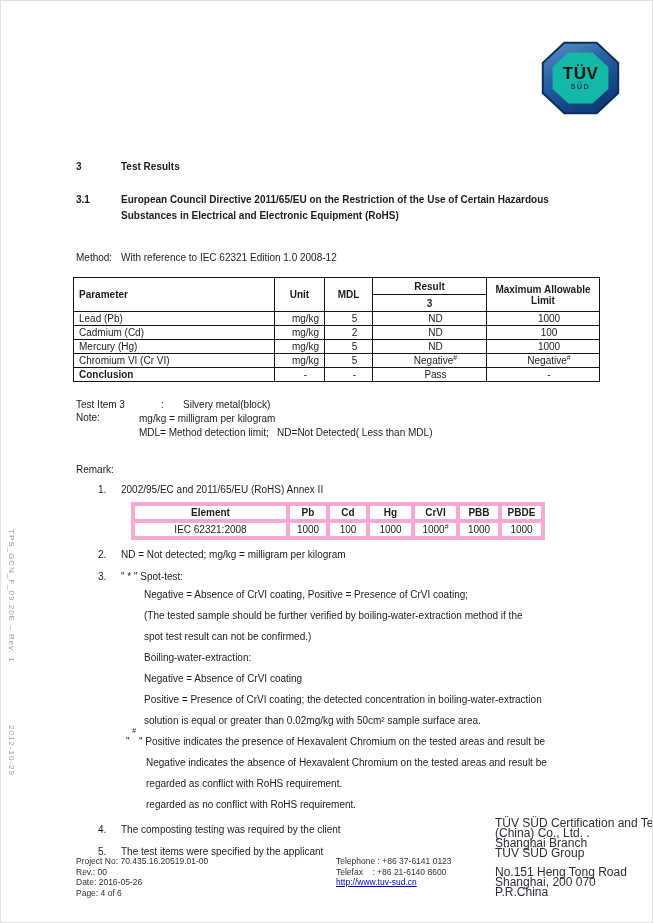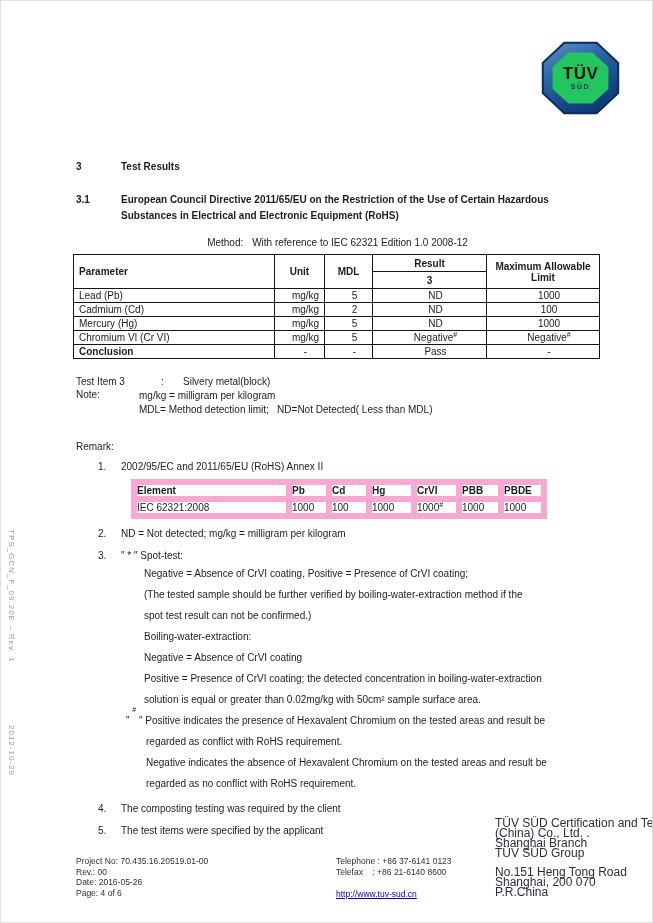--- a/index.html
+++ b/index.html
@@ -16,68 +16,68 @@
     font-size:8px; color:#9a9a9a; letter-spacing:1px; white-space:pre;
   }
   .vtext1 { top:528px; }
   .vtext2 { top:724px; }
   
   .logo { position:absolute; left:540px; top:40px; width:79px; height:74px; }
   .oct { clip-path:polygon(29% 1%,71% 1%,99% 29%,99% 71%,71% 99%,29% 99%,1% 71%,1% 29%); }
   .oct-rim { position:absolute; inset:0; background:#0a2c5c; }
   .oct-body { position:absolute; inset:2px; background:linear-gradient(155deg,#5b93c6 0%,#2a63a4 38%,#123f7e 78%,#0d3569 100%); }
   .oct-inner {
-    position:absolute; inset:11px; background:#22c55e;
+    position:absolute; inset:11px; background:#14b8a6;
     display:flex; flex-direction:column; align-items:center; justify-content:center;
   }
   .tuv { font-weight:bold; font-size:17px; line-height:16px; color:#111; letter-spacing:0.5px; }
   .sud { font-weight:bold; font-size:7px; color:#16386e; letter-spacing:1.5px; margin-top:1px; }
   
   .content { position:absolute; left:75px; top:160px; width:523px; }
   .hrow { display:flex; }
   .hnum { width:45px; flex-shrink:0; }
   .bold { font-weight:bold; }
   .s31 { margin-top:20px; line-height:16px; }
   .s31 .htitle { width:478px; }
-  .method { margin-top:13px;justify-content:center; }
+  .method { margin-top:28px; }
   
   table { border-collapse:collapse; }
-  .t1 { margin-top:6px; margin-left:-3px; width:526px; table-layout:fixed; }
+  .t1 { margin-top:14px; margin-left:-3px; width:526px; table-layout:fixed; }
   .t1 th, .t1 td { border:1px solid #141414; font-size:10px; padding:0 4px; text-align:center; }
   .t1 th { font-weight:bold; }
   .t1 td { height:14px; line-height:13px;padding-left:16px; }
   .t1 .cleft { text-align:left; padding-left:5px; }
   .t1 .h-top { height:17px; }
   .t1 .h-sub { height:17px; font-weight:bold; }
   sup { font-size:7px; vertical-align:super; line-height:0; }
   
   .testitem { display:flex; margin-top:17px; }
   .ti-label { width:85px; }
   .ti-colon { width:22px; }
   .note { display:flex; margin-top:2px; }
   .note-label { width:63px; flex-shrink:0; }
   .note-lines div { line-height:14px; }
   .remark-label { margin-top:24px; }
   
   .li { display:flex; margin-top:8px; line-height:14px; }
   .linum { width:23px; margin-left:22px; flex-shrink:0; }
   .litext { flex:1; }
   .t2 { margin-top:5px; margin-left:55px; width:410px; table-layout:fixed; }
-  .t2 th, .t2 td { border:6px solid #f9a8d4; font-size:10px; height:17px; text-align:left; }
+  .t2 th, .t2 td { border:4px solid #f9a8d4; font-size:10px; height:17px; text-align:center; }
   .spotline { margin-left:68px; line-height:21px; }
   .hashline { display:flex; margin-left:50px; line-height:21px; white-space:pre; }
   .hashcont { margin-left:70px; line-height:21px; }
   
   .foot { position:absolute; color:#2e2e38; }
   .foot div { white-space:pre; }
   .foot-left  { left:75px;  top:855px; font-size:8.5px; line-height:10.5px; }
   .foot-mid   { left:335px; top:855px; font-size:8.5px; line-height:10.5px; }
   .foot-right { left:494px; top:817px; font-size:12px;  line-height:10px; }
   .addr-gap { margin-top:9px; }
-  .weblink { color:#0000cc; text-decoration:underline; display:inline-block; margin-top:12px; font-size:8.5px; }
+  .weblink { color:#0000cc; text-decoration:underline; display:inline-block; font-size:8.5px; }
 </style>
 </head>
 <body>
 
 <div class="page">
 
   <span class="vtext vtext1">TPS_GCN_F_09.20E – Rev. 1</span>
   <span class="vtext vtext2">2012-10-29</span>
 
   <div class="logo">
@@ -229,22 +229,22 @@
     <div class="spotline">(The tested sample should be further verified by boiling-water-extraction method if the</div>
     <div class="spotline">spot test result can not be confirmed.)</div>
     <div class="spotline">Boiling-water-extraction:</div>
     <div class="spotline">Negative = Absence of CrVI coating</div>
     <div class="spotline">Positive = Presence of CrVI coating; the detected concentration in boiling-water-extraction</div>
     <div class="spotline">solution is equal or greater than 0.02mg/kg with 50cm² sample surface area.</div>
 
     <div class="hashline">
       <span>" </span><sup>#</sup><span> " </span><span>Positive indicates the presence of Hexavalent Chromium on the tested areas and result be</span>
     </div>
+    <div class="hashcont">Negative indicates the absence of Hexavalent Chromium on the tested areas and result be</div>
     <div class="hashcont">regarded as conflict with RoHS requirement.</div>
-    <div class="hashcont">Negative indicates the absence of Hexavalent Chromium on the tested areas and result be</div>
     <div class="hashcont">regarded as no conflict with RoHS requirement.</div>
 
     <div class="li">
       <span class="linum">4.</span>
       <span class="litext">The composting testing was required by the client</span>
     </div>
     <div class="li">
       <span class="linum">5.</span>
       <span class="litext">The test items were specified by the applicant</span>
     </div>

